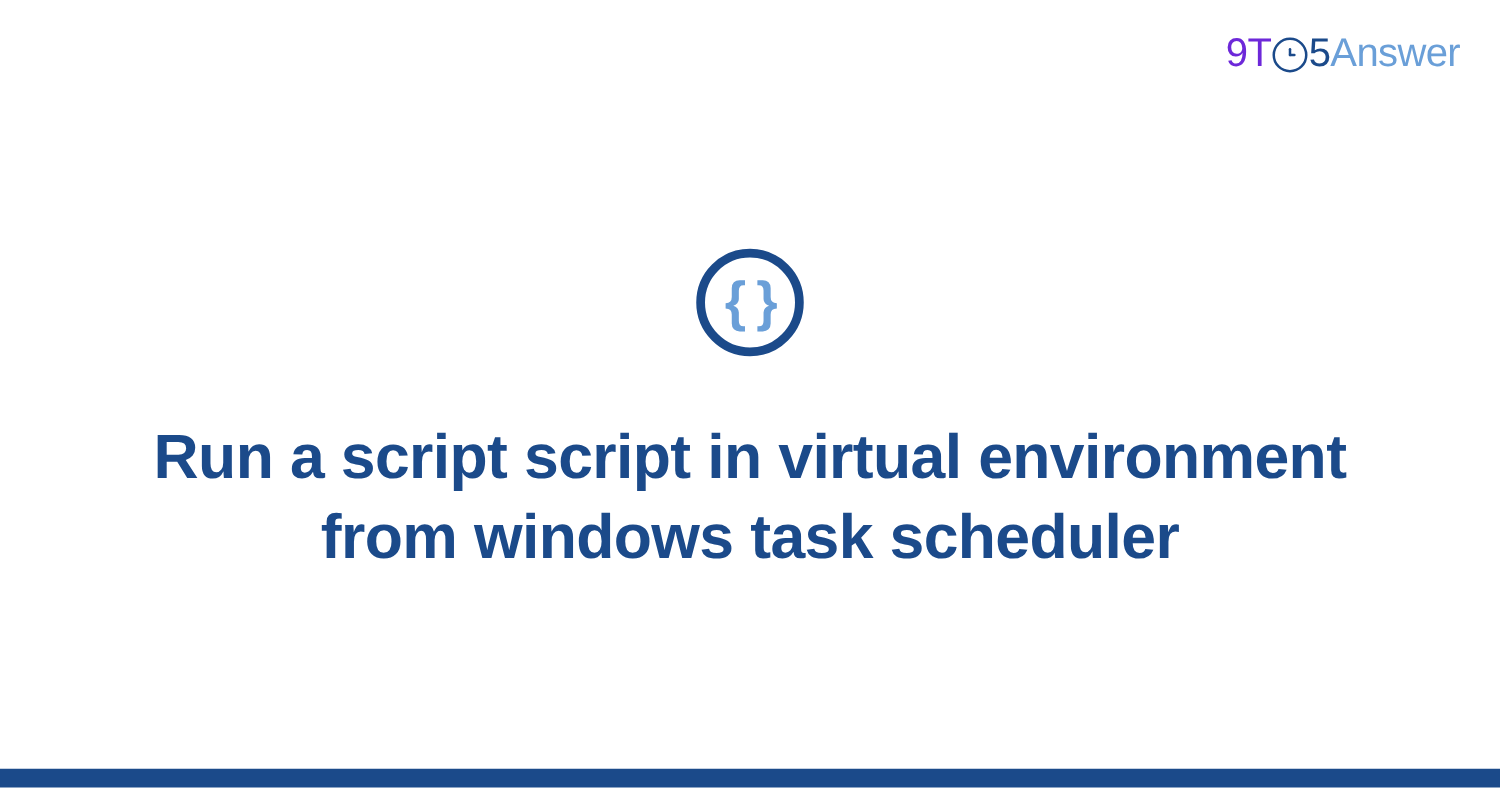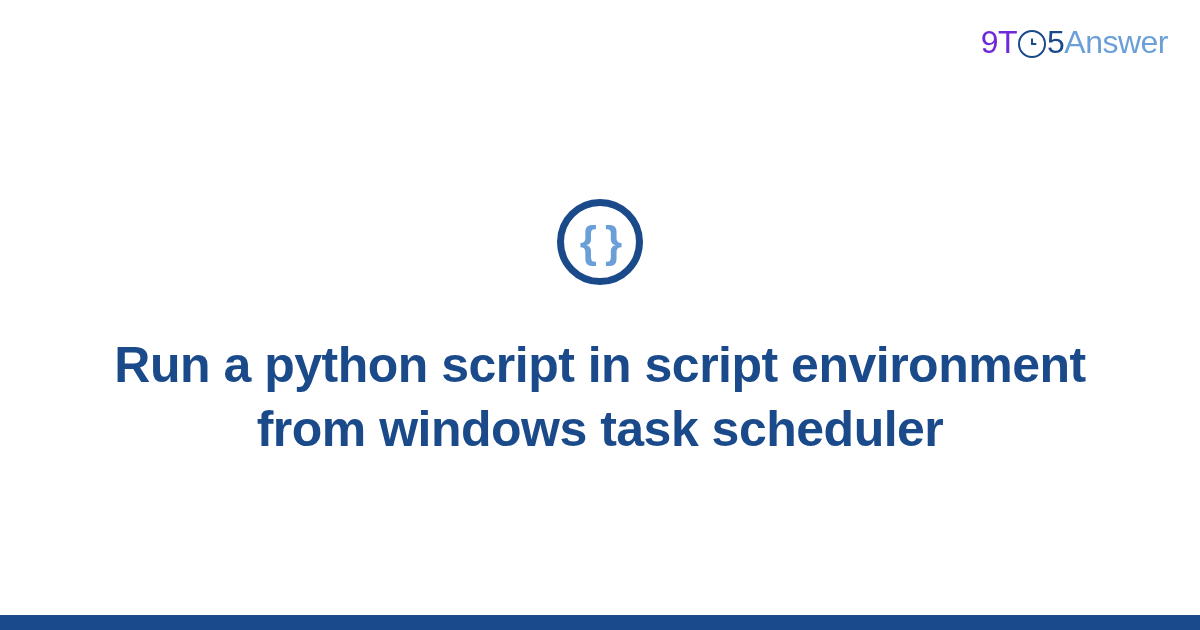--- a/index.html
+++ b/index.html
@@ -110,16 +110,16 @@
     </svg>
   </span>
   <span class="logo-5">5</span>
   <span class="logo-answer">Answer</span>
 </div>
 
 <div class="center-content">
   <div class="circle-icon">
     <span>{ }</span>
   </div>
-  <h1 class="main-title">Run a python script in script environment from windows task scheduler</h1>
+  <h1 class="main-title">Run a script script in virtual environment from windows task scheduler</h1>
 </div>
 
 <div class="bottom-bar"></div>
 
 </body></html>

